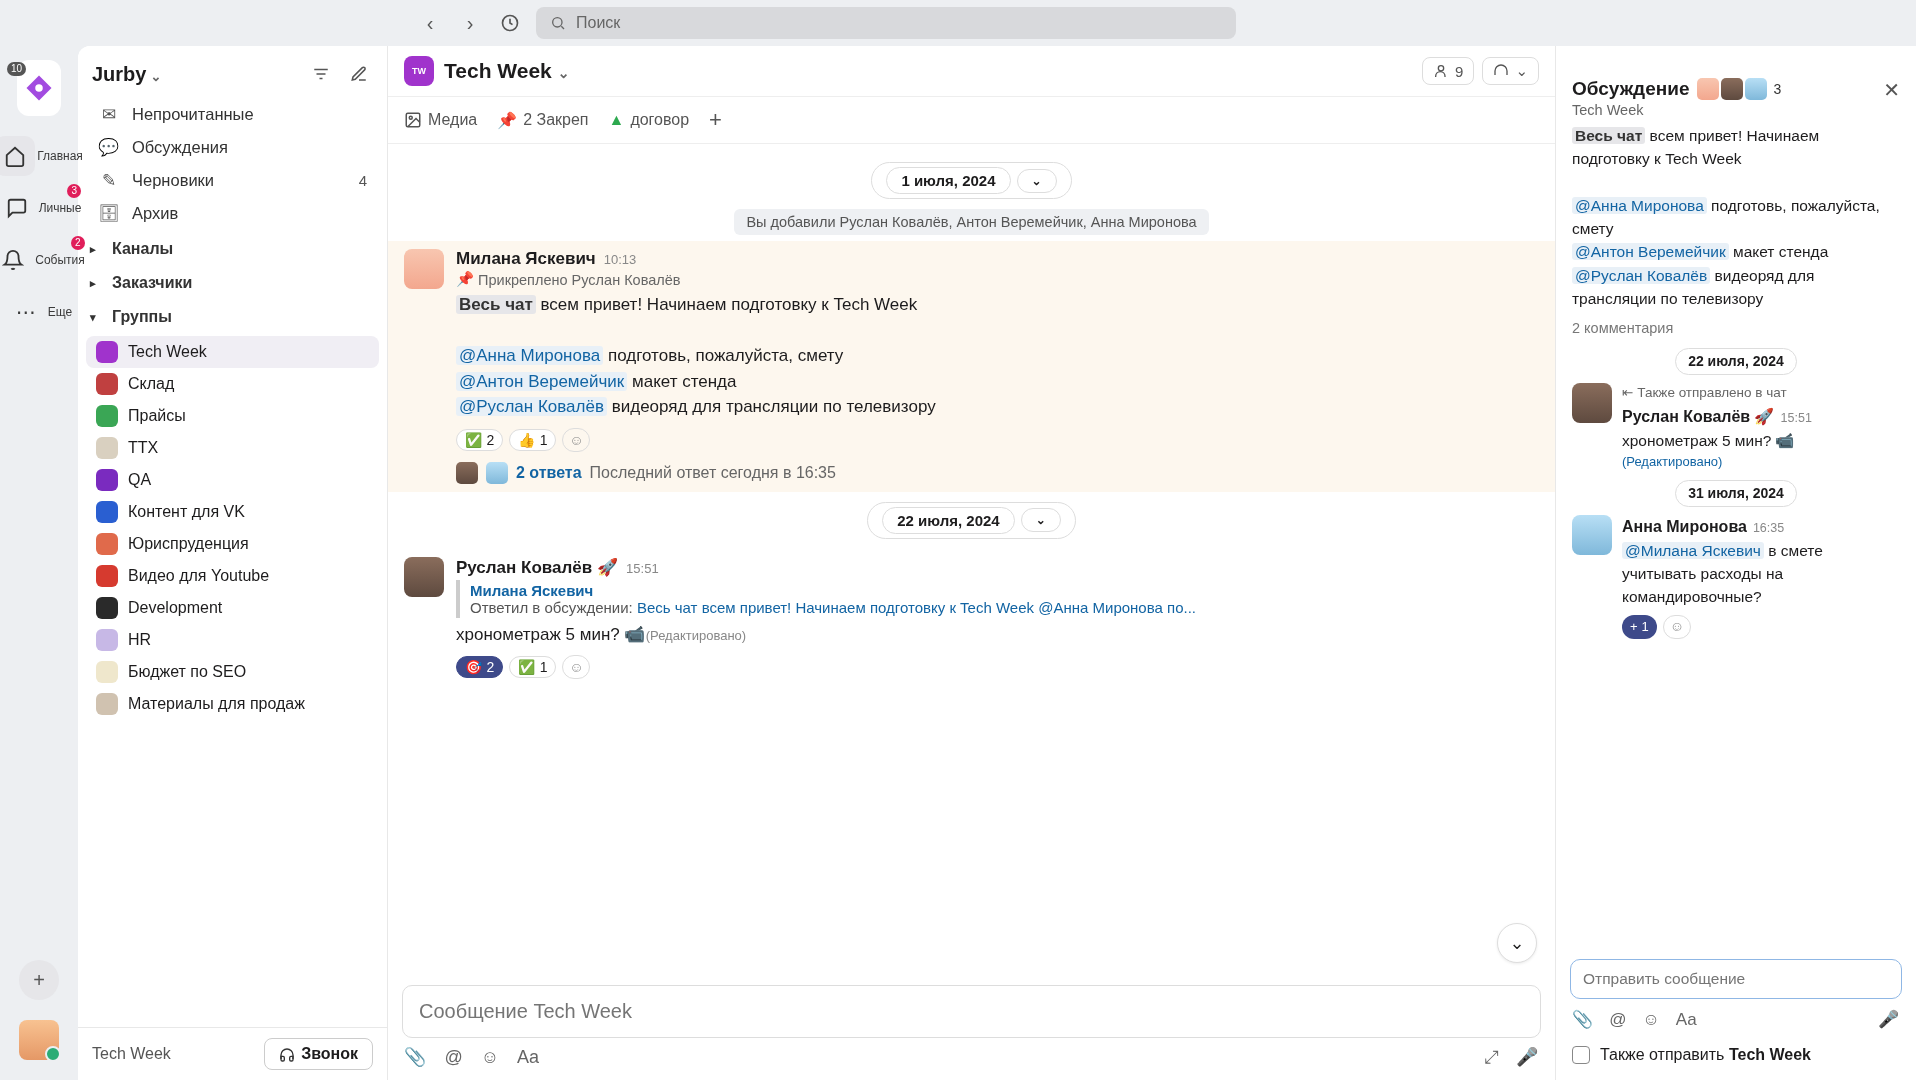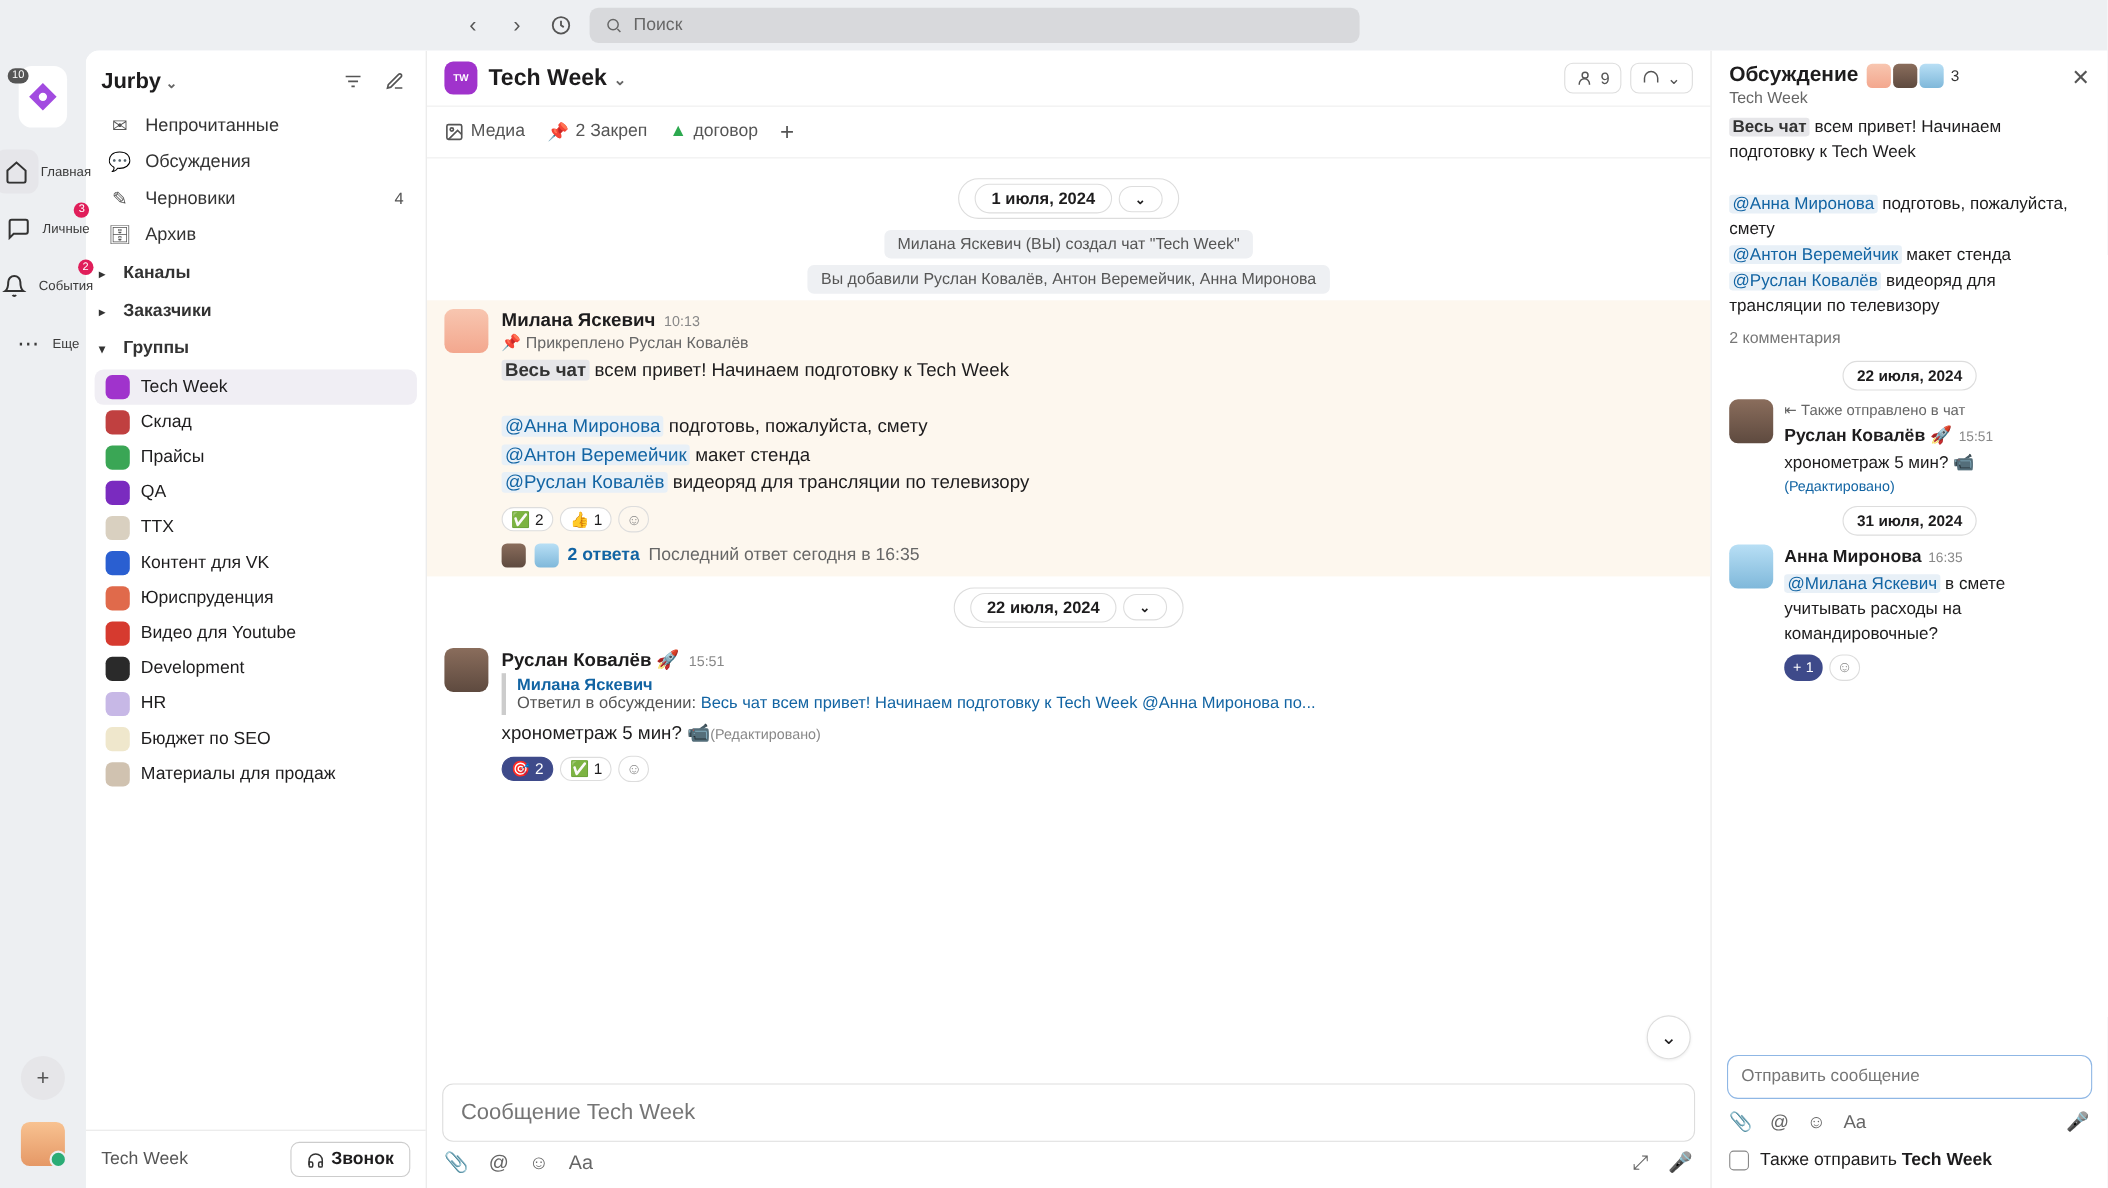--- a/index.html
+++ b/index.html
@@ -75,21 +75,21 @@
 .reply-quote{border-left:4px solid #ccc;padding:2px 10px;margin:2px 0 4px;}
 .reply-quote .qn{color:#1264a3;font-weight:600;font-size:15px;}
 .reply-quote .qt{color:#555;font-size:15px;white-space:nowrap;overflow:hidden;text-overflow:ellipsis;}
 .edited{color:#888;font-size:13px;}
 .composer{border:1px solid #ddd;border-radius:10px;margin:8px 14px 0;}
 .composer input{width:100%;border:none;padding:14px 16px;font-size:20px;outline:none;background:transparent;border-radius:10px;}
 .composer-tools{display:flex;align-items:center;gap:18px;padding:8px 16px 12px;color:#666;font-size:18px;}
 .composer-tools .grow{flex:1;}
 .scroll-down{position:absolute;right:18px;bottom:14px;width:40px;height:40px;border:1px solid #ddd;border-radius:20px;background:#fff;display:flex;align-items:center;justify-content:center;font-size:18px;cursor:pointer;box-shadow:0 1px 3px rgba(0,0,0,.08);}
 .thread{width:360px;display:flex;flex-direction:column;}
-.th-head{display:flex;align-items:flex-start;padding:12px 16px 2px;}
+.th-head{display:flex;align-items:flex-start;padding:12px 16px 2px;margin-top:20px;}
 .th-title{font-size:19px;font-weight:700;}
 .th-sub{color:#666;font-size:14.5px;margin-top:2px;}
 .th-close{margin-left:auto;color:#555;font-size:20px;cursor:pointer;}
 .th-avs{display:flex;align-items:center;gap:2px;margin-left:8px;}
 .th-avs .mini-ava{width:22px;height:22px;border-radius:5px;}
 .th-avs .cnt{font-size:14px;color:#333;margin-left:4px;}
 .th-body{flex:1;overflow:auto;padding:4px 16px 10px;font-size:15.5px;line-height:1.5;}
 .th-comments{color:#777;font-size:14.5px;margin:8px 0 6px;}
 .th-date{display:flex;justify-content:center;margin:8px 0;}
 .th-date span{border:1px solid #ddd;border-radius:16px;padding:2px 12px;font-weight:600;font-size:14px;}
@@ -234,26 +234,26 @@
             </div>
             <div class="grp-row">
               <div class="grp-ava" style="background:#c04040"></div>
               <span>Склад</span>
             </div>
             <div class="grp-row">
               <div class="grp-ava" style="background:#3aa655"></div>
               <span>Прайсы</span>
             </div>
             <div class="grp-row">
+              <div class="grp-ava" style="background:#d9d0c0"></div>
+              <span>ТТХ</span>
+            </div>
+            <div class="grp-row">
               <div class="grp-ava" style="background:#7a2bbf"></div>
               <span>QA</span>
-            </div>
-            <div class="grp-row">
-              <div class="grp-ava" style="background:#d9d0c0"></div>
-              <span>ТТХ</span>
             </div>
             <div class="grp-row">
               <div class="grp-ava" style="background:#2a5fd1"></div>
               <span>Контент для VK</span>
             </div>
             <div class="grp-row">
               <div class="grp-ava" style="background:#e06a4b"></div>
               <span>Юриспруденция</span>
             </div>
             <div class="grp-row">
@@ -327,23 +327,20 @@
               <span>договор</span>
             </div>
           <div class="tab-item" style="font-size:22px">+</div>
         </div>
         <div class="messages">
           <div class="date-pill">
               <span>
                 <span>1 июля, 2024</span> 
                 <span style="font-size:12px">⌄</span>
               </span>
-            </div>
-          <div class="sys-msg">
-              <span>Милана Яскевич (ВЫ) создал чат "Tech Week"</span>
             </div>
           <div class="sys-msg">
               <span>Вы добавили Руслан Ковалёв, Антон Веремейчик, Анна Миронова</span>
             </div>
 
           <div class="msg highlight">
             <div class="msg-ava ava-milana"></div>
             <div class="msg-body">
               <div class="msg-head">
                   <span class="msg-author">Милана Яскевич</span>

